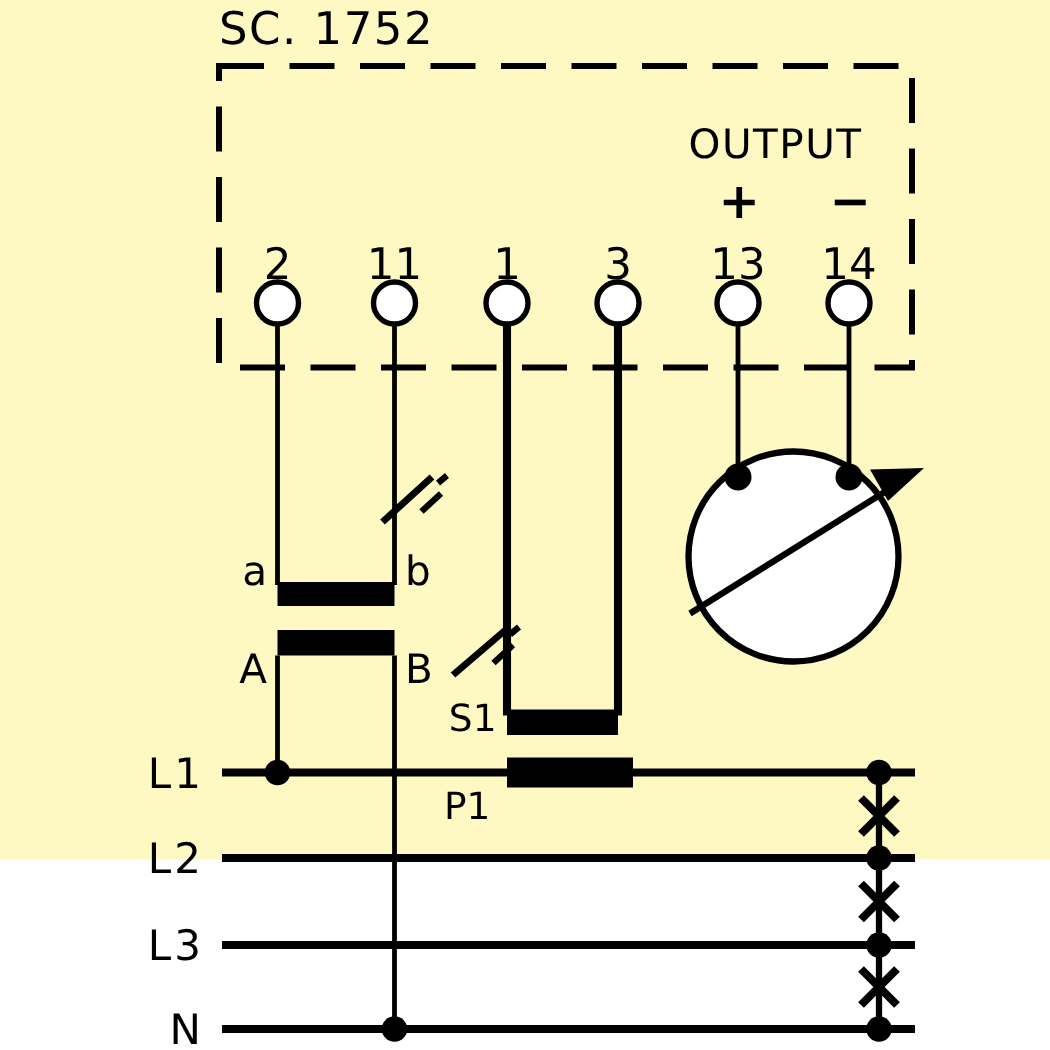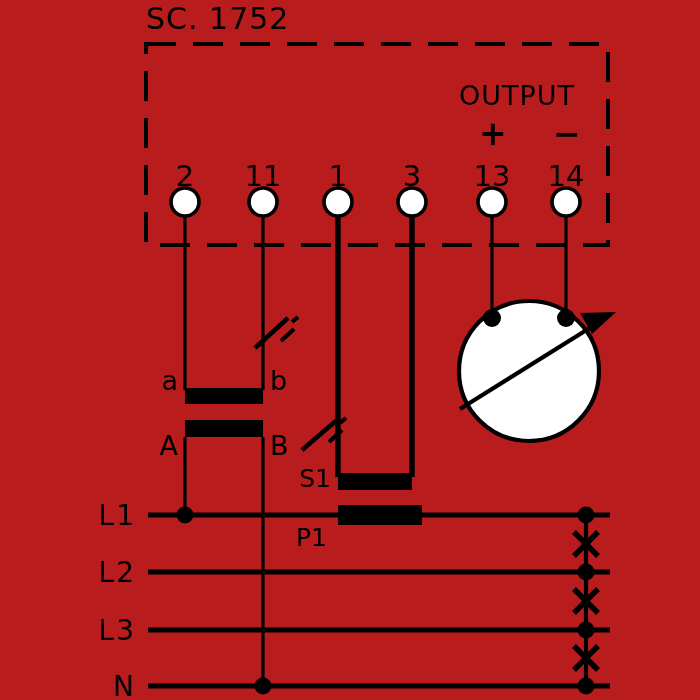--- a/index.html
+++ b/index.html
@@ -2,21 +2,21 @@
 <html><head>
 <meta charset="utf-8">
 <title>SC. 1752 Wiring Diagram</title>
 <style>
   html,body{margin:0;padding:0;background:#ffffff;}
   body{
     width:700px;height:700px;overflow:hidden;
     font-family:"DejaVu Sans",sans-serif;
     color:#000;
   }
-  #diagram-root{position:relative;width:700px;height:700px;background:#b91c1c;}
+  #diagram-root{position:relative;width:700px;height:573px;background:#fef9c3;}
   svg#schematic{position:absolute;left:0;top:0;width:700px;height:700px;display:block;}
   text{font-family:"DejaVu Sans",sans-serif;fill:#000;stroke:none;}
   .t-title{font-size:30px;letter-spacing:1px;}
   .t-output{font-size:27px;letter-spacing:1px;}
   .t-sign{font-size:33px;font-weight:bold;}
   .t-term{font-size:29px;}
   .t-bus{font-size:28px;letter-spacing:2px;}
   .t-wind{font-size:27px;}
   .t-ct{font-size:25px;}
   .wire{stroke:#000;fill:none;}

